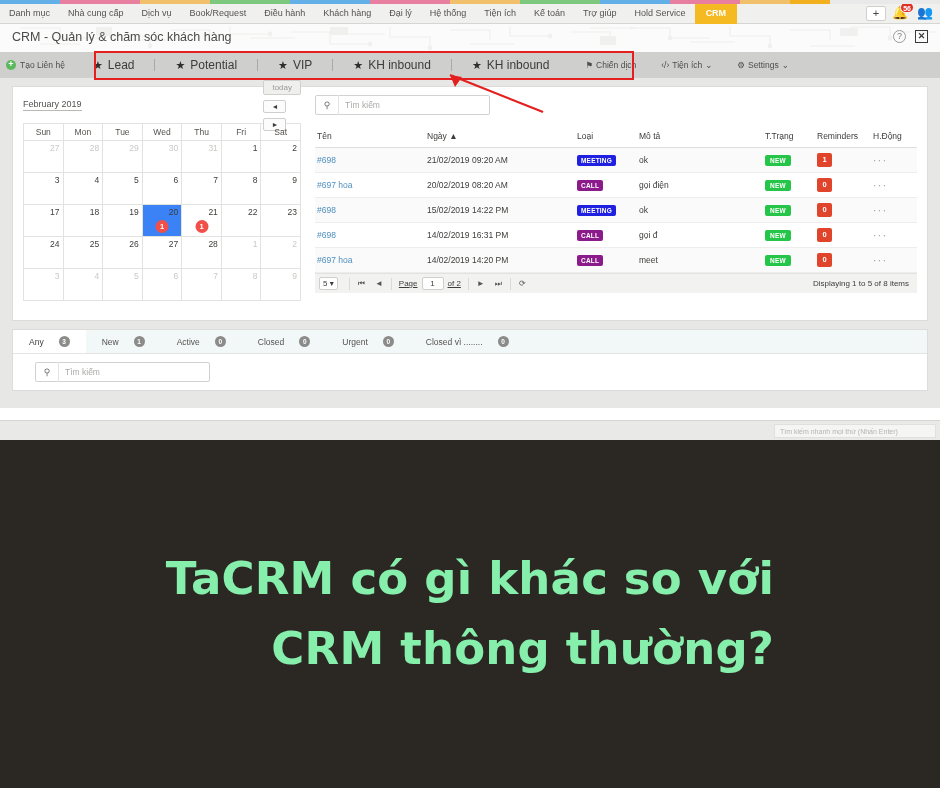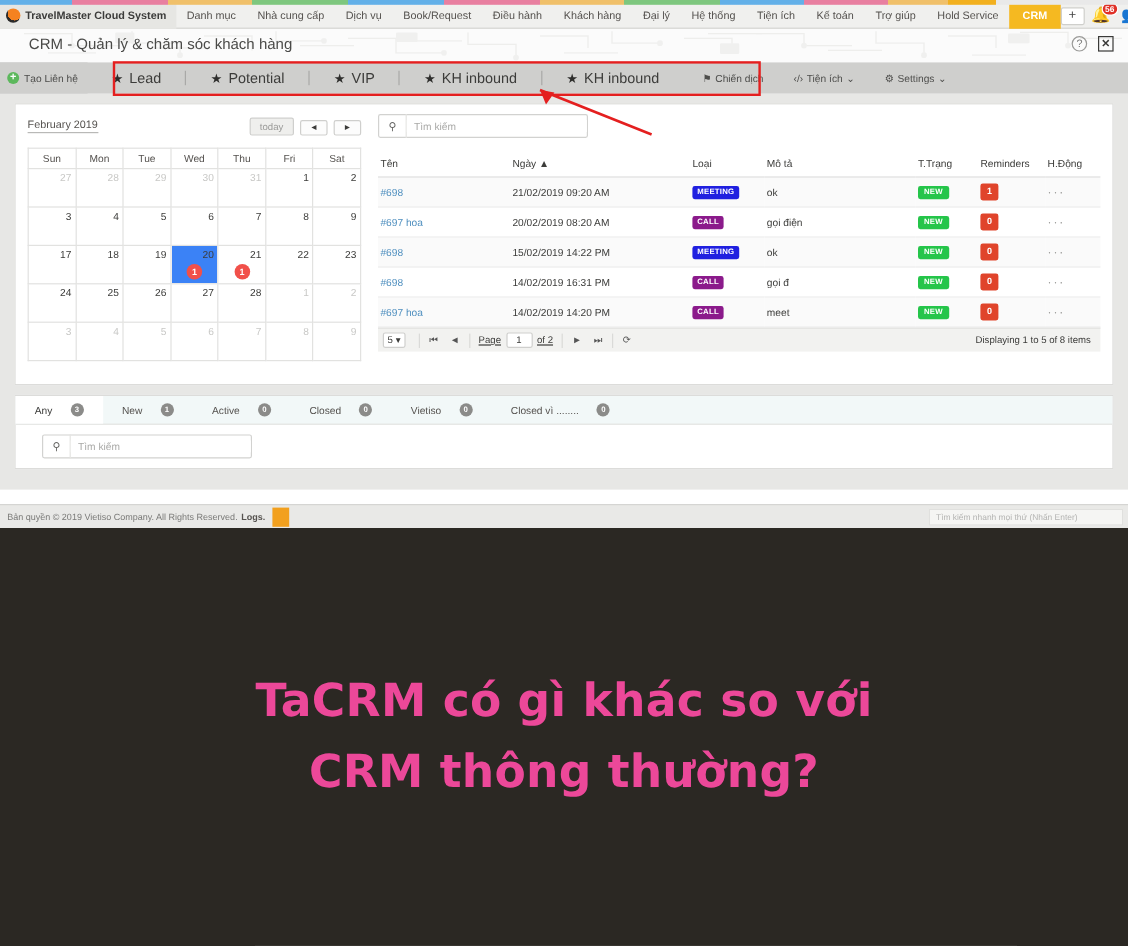--- a/index.html
+++ b/index.html
@@ -92,21 +92,21 @@
 
   
   .crmhead {
     position: absolute; top: 24px; left: 0;
     width: 940px; height: 28px;
     background: #fbfbfb;
     overflow: hidden;
   }
   .circuit { position: absolute; inset: 0; opacity: .55; }
   .crmtitle {
-    position: absolute; top: 30px; left: 24px;
+    position: absolute; top: 30px; left: 12px;
     font-size: 12.5px; color: #4a4a48; z-index: 6;
     white-space: nowrap;
   }
   .help-icons {
     position: absolute; top: 30px; right: 12px;
     display: flex; gap: 9px; align-items: center; z-index: 6;
   }
   .help-q {
     width: 13px; height: 13px; border-radius: 50%;
     border: 1px solid #9a9a98; color: #7a7a78;
@@ -178,21 +178,21 @@
   .cal { width: 278px; }
   .cal-head {
     display: flex; align-items: center; justify-content: space-between;
     margin-bottom: 8px; height: 20px;
   }
   .cal-title {
     font-size: 9px; color: #55524f; border-bottom: 1px solid #b9b9b7;
     padding-bottom: 1px;
     text-align: center;
   }
-  .cal-btns { display: flex; gap: 5px; align-items: flex-end; }
+  .cal-btns { display: flex; gap: 5px; align-items: flex-start; flex-direction: column; }
   .btn-today {
     font-size: 8px; color: #9a9a98; background: #efefed;
     border: 1px solid #cfcfcd; border-radius: 2px;
     padding: 2px 8px;
   }
   .btn-nav {
     font-size: 7px; color: #3c3c3a; background: #fcfcfc;
     border: 1px solid #cfcfcd; border-radius: 2px;
     padding: 2px 7px;
   }
@@ -336,41 +336,38 @@
 
   
   .caption {
     position: absolute; top: 440px; left: 0;
     width: 940px; height: 348px;
     background: #2b2823;
     display: flex; align-items: center; justify-content: center;
     text-align: center;
   }
   .caption h1 {
-    color: #ec4899;
-    font-size: 38px;
+    color: #86efac;
+    font-size: 45px;
     font-weight: bold;
     line-height: 1.55;
     letter-spacing: .2px;
     max-width: 700px;
     font-family: "DejaVu Sans", sans-serif;
+    text-align: right;
   }
 </style>
 </head>
 <body>
 
 <div class="shot">
 
   <div class="topstrip"></div>
 
   <div class="topnav">
-    <div class="brandbox">
-      <span class="brand-logo"></span>
-      <span class="brand-name">TravelMaster Cloud System</span>
-    </div>
     <div class="topnav-item">Danh mục</div>
     <div class="topnav-item">Nhà cung cấp</div>
     <div class="topnav-item">Dịch vụ</div>
     <div class="topnav-item">Book/Request</div>
     <div class="topnav-item">Điều hành</div>
     <div class="topnav-item">Khách hàng</div>
     <div class="topnav-item">Đại lý</div>
     <div class="topnav-item">Hệ thống</div>
     <div class="topnav-item">Tiện ích</div>
     <div class="topnav-item">Kế toán</div>
@@ -729,44 +726,39 @@
           </div>
           <div class="ftab">
             <span>Active</span>
             <span class="pill">0</span>
           </div>
           <div class="ftab">
             <span>Closed</span>
             <span class="pill">0</span>
           </div>
           <div class="ftab">
-            <span>Vietiso</span>
+            <span>Urgent</span>
             <span class="pill">0</span>
           </div>
           <div class="ftab">
             <span>Closed vì ........</span>
             <span class="pill">0</span>
           </div>
         </div>
       <div class="fsearch">
         <div class="searchbox">
           <span class="mag">⚲</span>
           <span class="divline"></span>
           <input type="text" placeholder="Tìm kiếm" style="">
         </div>
       </div>
     </div>
   </div>
 
   <div class="footer">
-    <div class="foot-left">
-      <span>Bản quyền © 2019 Vietiso Company. All Rights Reserved.</span>
-      <b>Logs.</b>
-      <span class="foot-tab"></span>
-    </div>
     <div class="foot-search">Tìm kiếm nhanh mọi thứ (Nhấn Enter)</div>
   </div>
 
 </div>
 
 <div class="caption">
   <h1>
     <span>TaCRM có gì khác so với</span><br>
     <span>CRM thông thường?</span>
   </h1>

